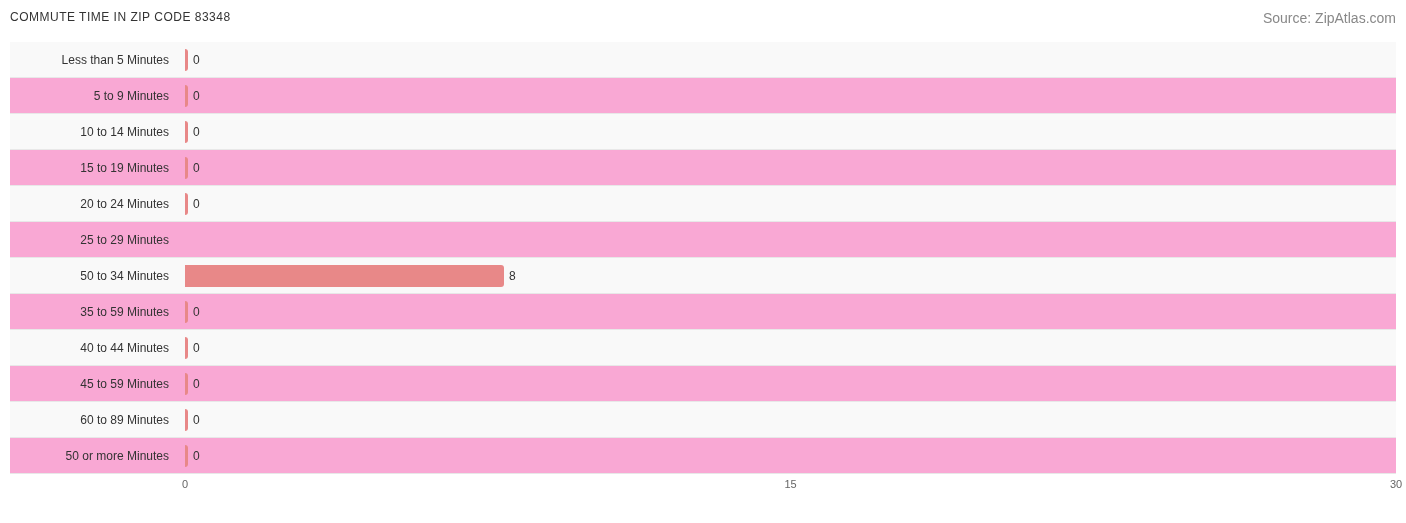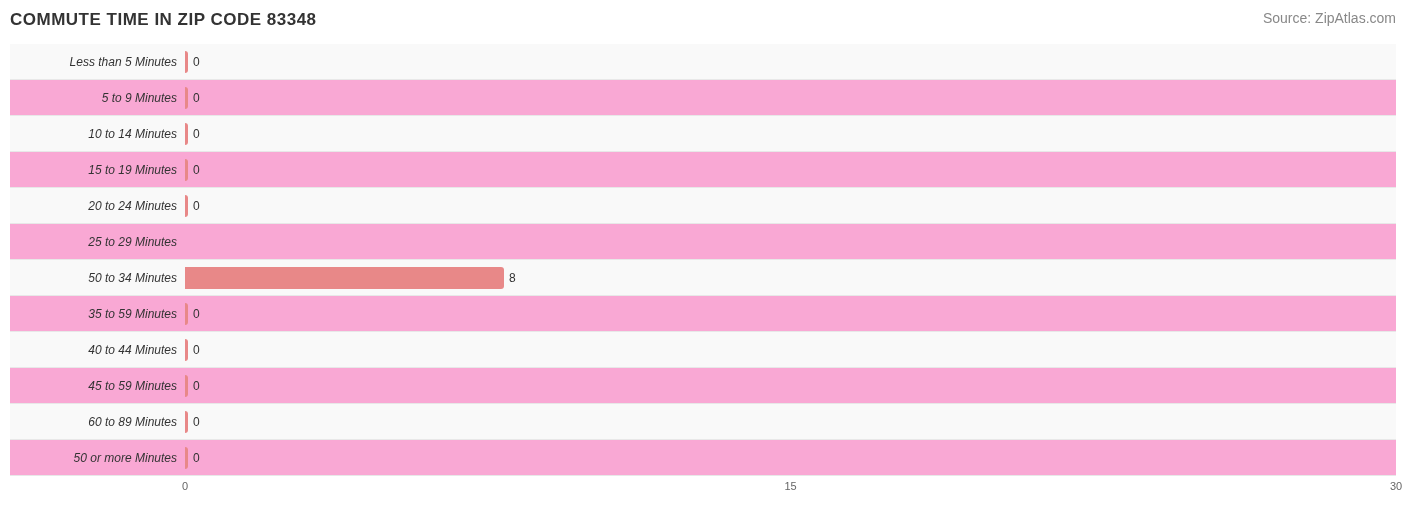--- a/index.html
+++ b/index.html
@@ -7,22 +7,22 @@
       font-family: Arial, sans-serif;
       background: #fff;
       width: 1406px;
       min-height: 523px;
     }
     .chart-container {
       padding: 10px 10px 30px 10px;
       position: relative;
     }
     .chart-title {
-      font-size: 17px;
-      font-weight: bold;
+      font-size: 12px;
+      font-weight: normal;
       text-transform: uppercase;
       color: #333;
       margin-bottom: 6px;
       letter-spacing: 0.5px;
     }
     .source-text {
       font-size: 14px;
       color: #888;
       text-align: right;
       margin-bottom: 8px;
@@ -39,22 +39,21 @@
     }
     .bar-row:nth-child(odd) {
       background: #f9f9f9;
     }
     .bar-label {
       width: 175px;
       min-width: 175px;
       font-size: 12px;
       color: #333;
       text-align: right;
-      padding-right: 8px;
-      font-style: italic;
+      padding-right: 16px;
     }
     .bar-wrapper {
       flex: 1;
       position: relative;
       height: 100%;
       display: flex;
       align-items: center;
     }
     .bar {
       height: 22px;

